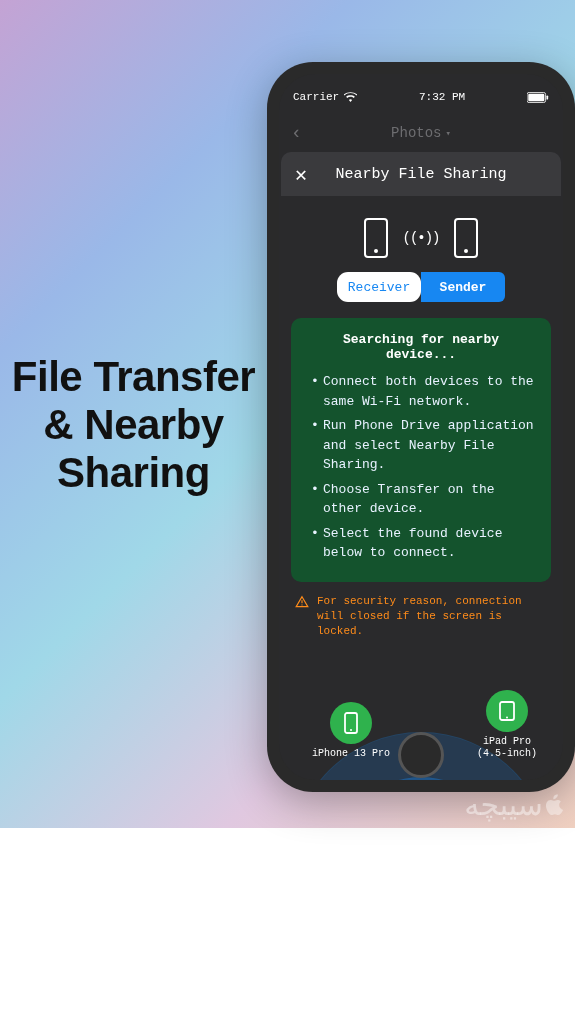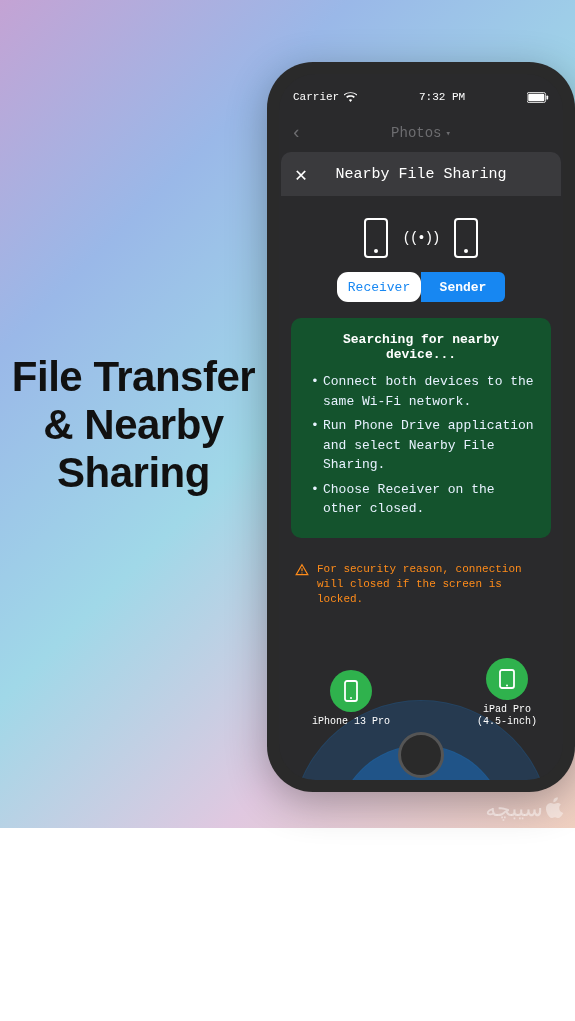--- a/index.html
+++ b/index.html
@@ -107,21 +107,21 @@
     width: 100%;
     padding: 14px 14px 14px 14px;
     color: #fff;
   }
   .info-title { text-align:center; font-size:13px; font-weight:600; margin-bottom:10px; }
   .info-list { list-style: none; padding-left: 6px; }
   .info-list li { position:relative; padding-left:12px; font-size:13px; line-height:1.5; margin-bottom:5px; color:#e8f2ff; }
   .info-list li::before { content:"•"; position:absolute; left:0; color:#e8f2ff; }
   .warning-row {
     display:flex; align-items:flex-start; gap:8px;
-    margin-top:24px; width:100%; padding: 0 4px;
+    margin-top:12px; width:100%; padding: 0 4px;
   }
   .warning-icon { color:#ff8c1a; flex-shrink:0; margin-top:1px; }
   .warning-text { color:#ff8c1a; font-size:11px; line-height:1.4; }
   .radar {
     margin-top: 22px;
     width: 260px; height: 200px;
     position: relative;
     overflow: hidden;
   }
   .radar-circle {
@@ -160,22 +160,22 @@
   .node-left { left:20px; top:40px; }
   .node-right { right:4px; top:28px; }
   .home-button {
     position:absolute; bottom:14px; left:50%; transform:translateX(-50%);
     width:46px; height:46px; border:3px solid #555; border-radius:50%;
     background:#2a2a2a;
   }
   .watermark {
     position:absolute; right:10px; bottom:6px;
     color: rgba(255,255,255,0.45);
-    font-size:22px; letter-spacing:0px;
-    display:flex; gap:2px;
+    font-size:30px; letter-spacing:0px;
+    display:flex; align-items:center; gap:2px;
   }
   .watermark svg { opacity:0.45; }
 </style>
 </head>
 <body>
 
 <div class="bg">
   <div class="headline">File Transfer &amp; Nearby Sharing</div>
 
   <div class="phone-frame">
@@ -223,21 +223,22 @@
         <div class="segmented">
           <div class="seg-receiver">Receiver</div>
           <div class="seg-sender">Sender</div>
         </div>
 
         <div class="info-box">
           <div class="info-title">Searching for nearby device...</div>
           <ul class="info-list">
             <li>Connect both devices to the same Wi-Fi network.</li>
             <li>Run Phone Drive application and select Nearby File Sharing.</li>
-            <li>Choose Receiver on the other closed.</li>
+            <li>Choose Transfer on the other device.</li>
+            <li>Select the found device below to connect.</li>
           </ul>
         </div>
 
         <div class="warning-row">
           <span class="warning-icon">
             <svg width="14" height="14" viewBox="0 0 24 24">
                 <path fill="none" stroke="#ff8c1a" stroke-width="2" d="M12 3 L22 20 L2 20 Z"></path>
                 <line x1="12" y1="9" x2="12" y2="14" stroke="#ff8c1a" stroke-width="2"></line>
                 <circle cx="12" cy="17" r="1" fill="#ff8c1a"></circle>
               </svg>

